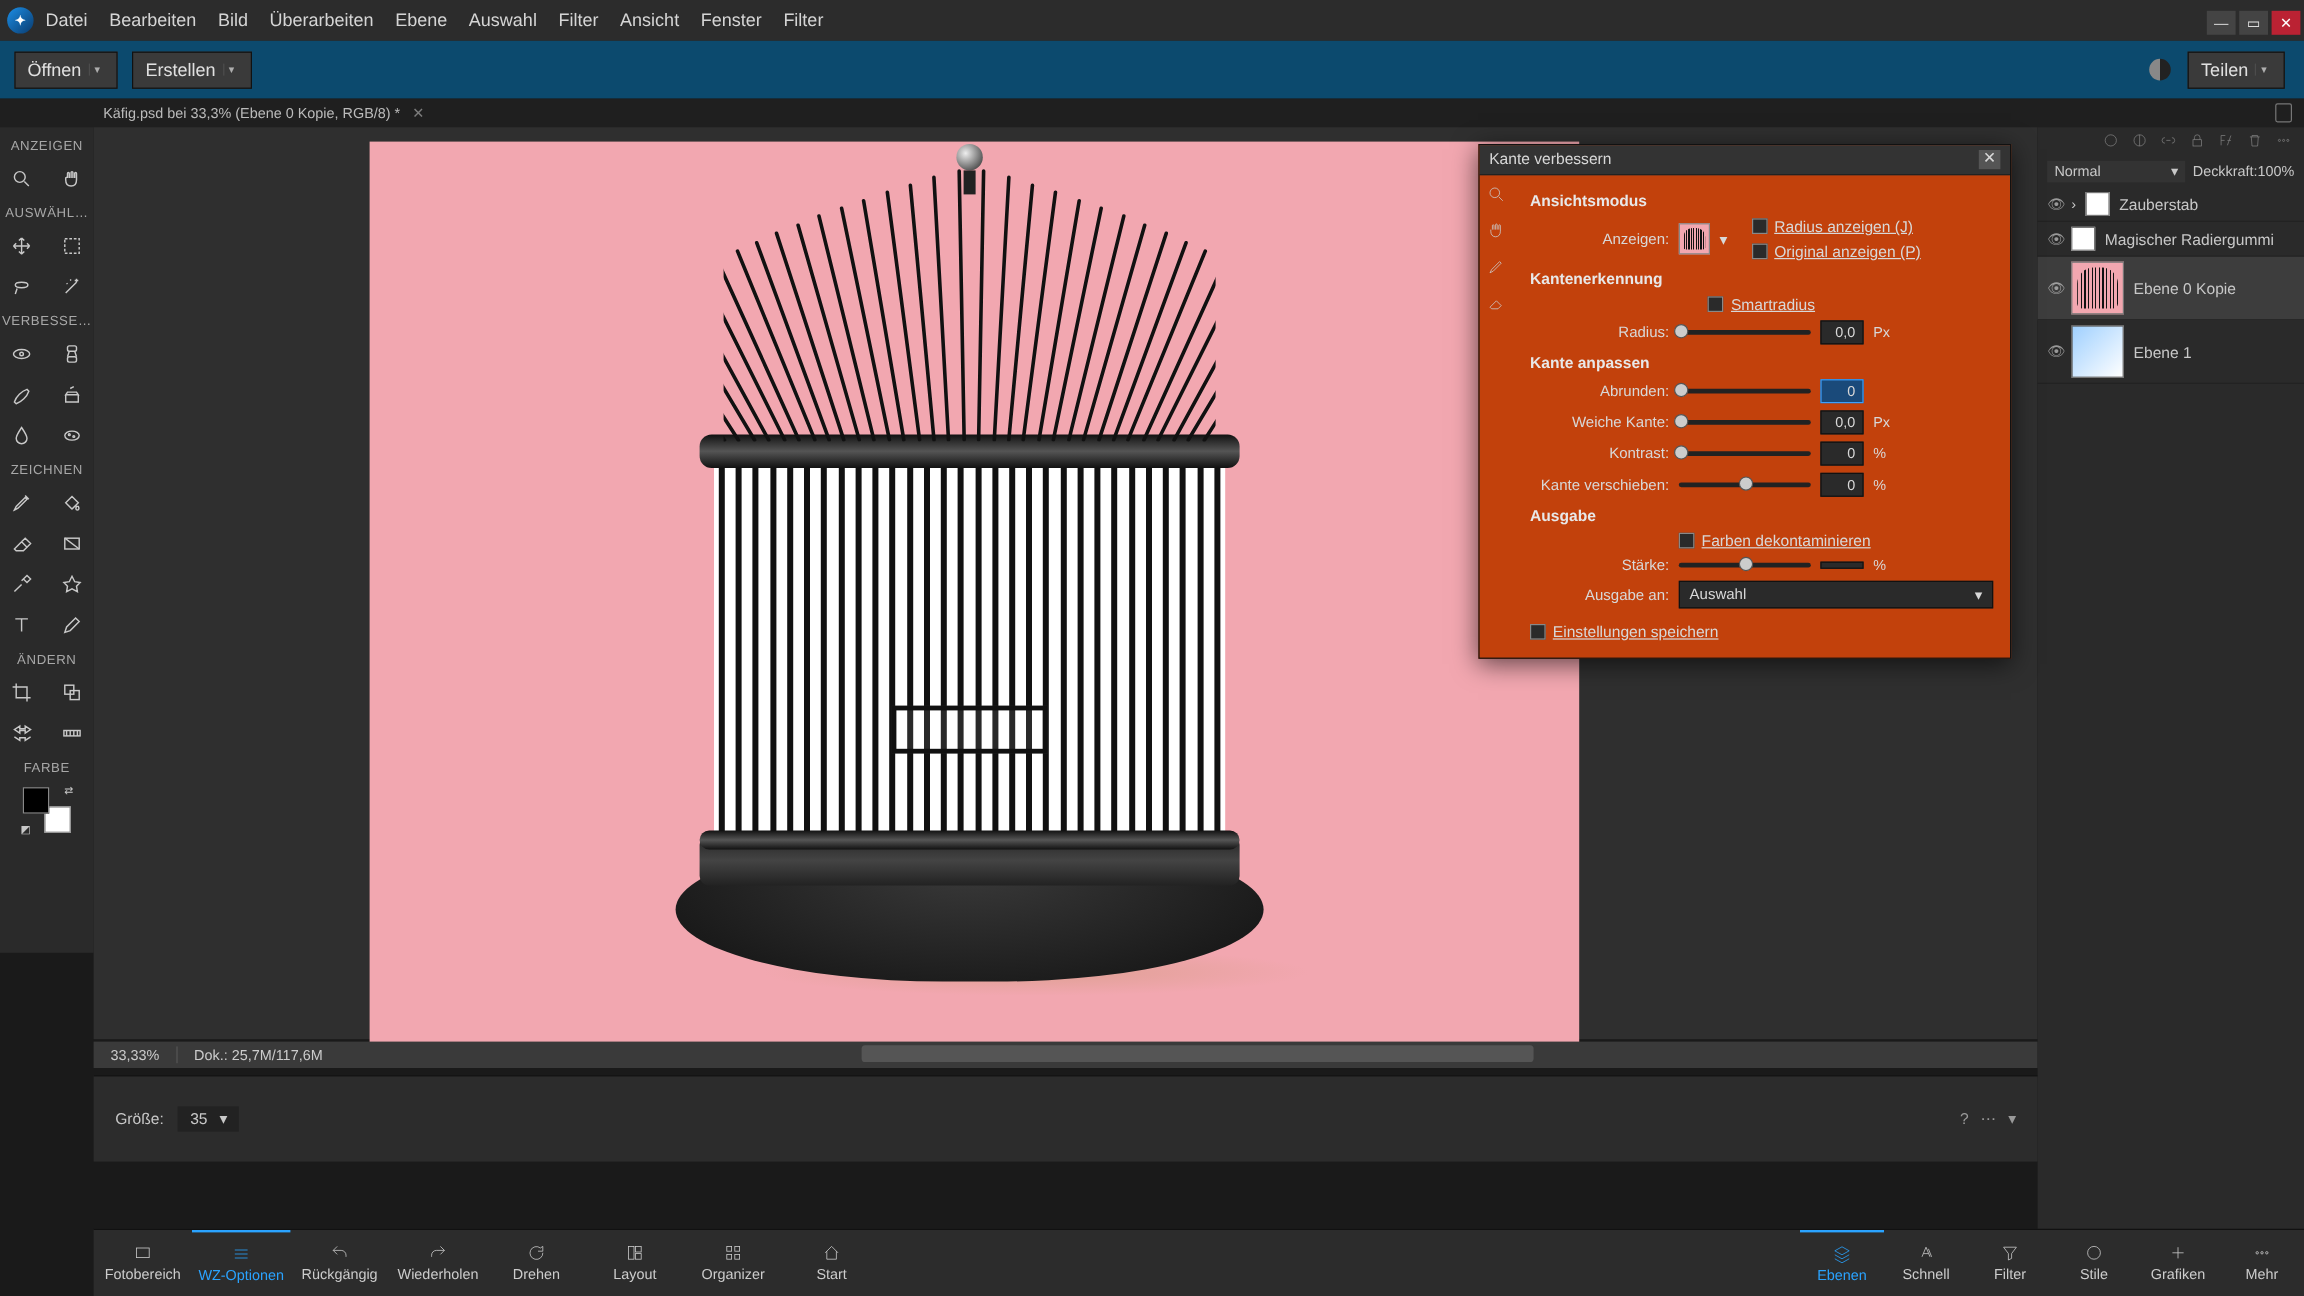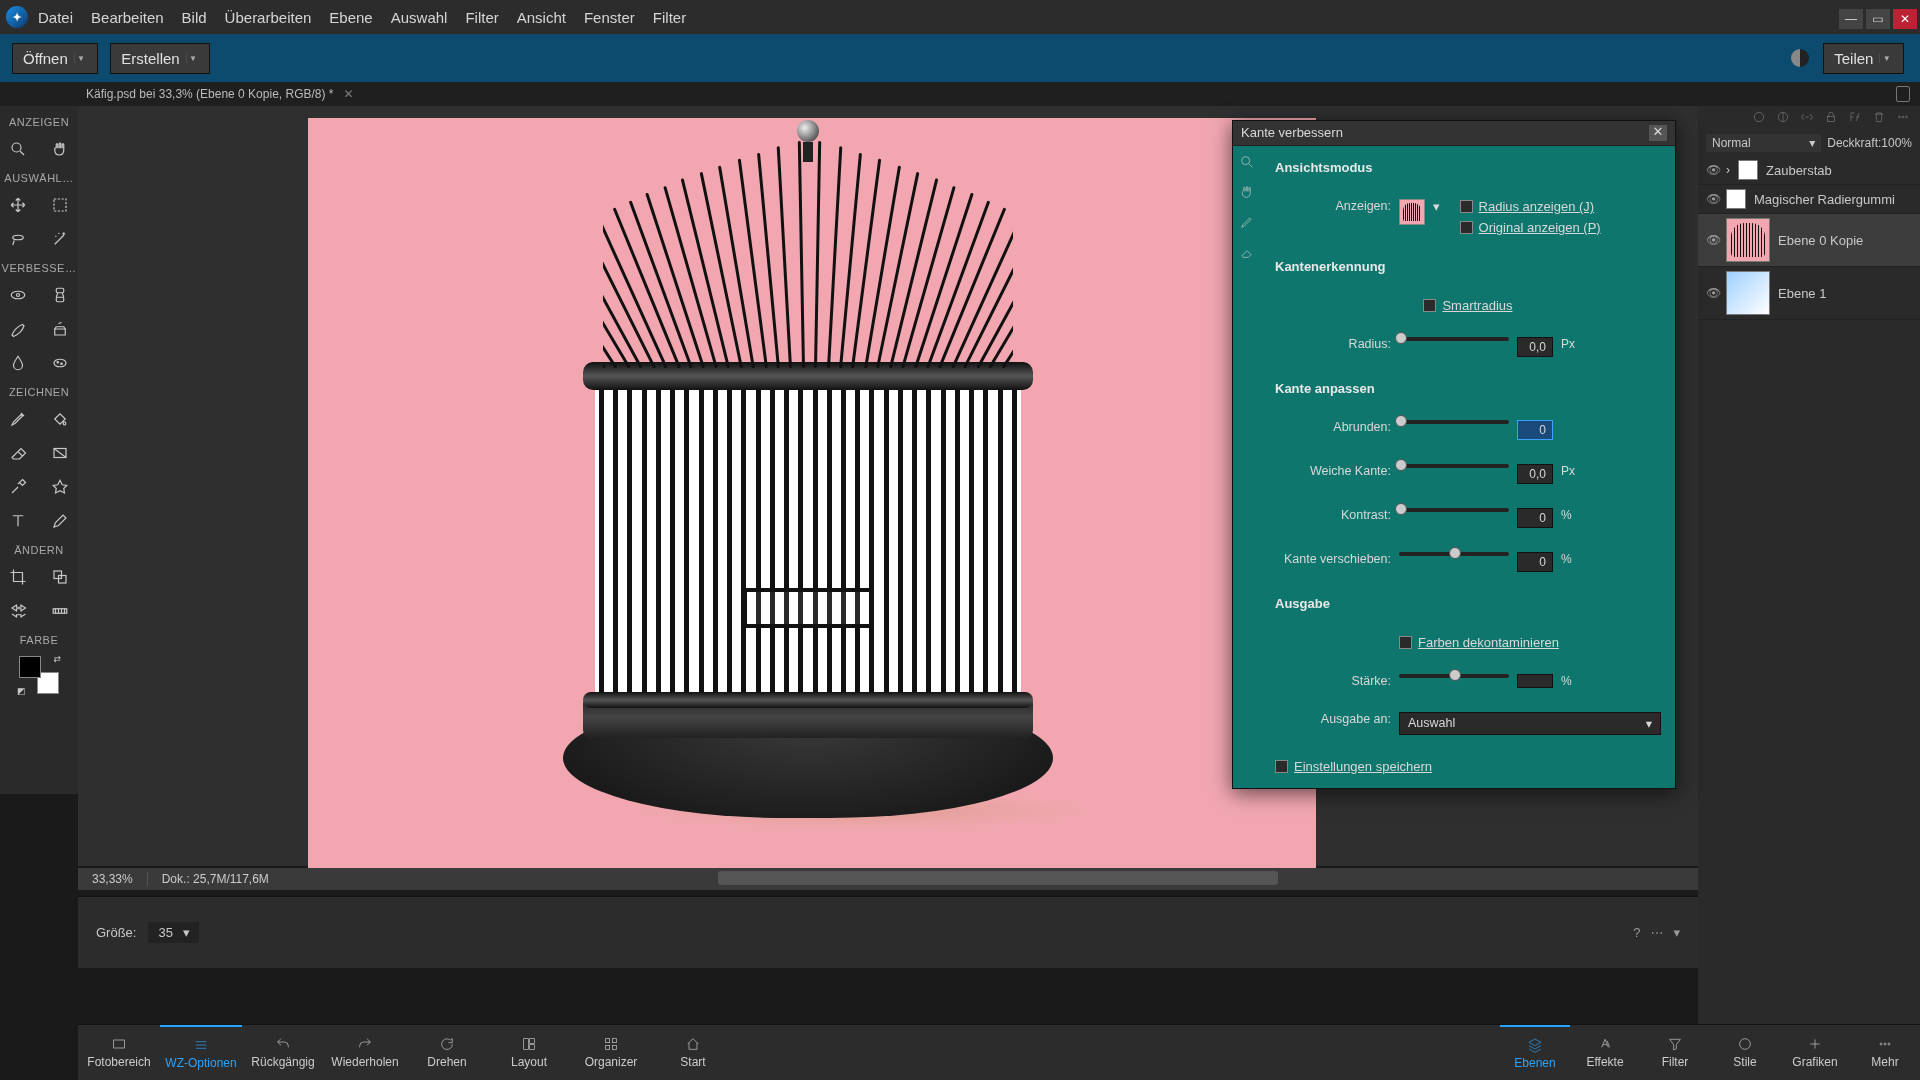--- a/index.html
+++ b/index.html
@@ -78,29 +78,29 @@
 .layer-row .eye { width:12px; opacity:.7; }
 .layer-row .thumb { width:34px; height:34px; background:#fff; border:1px solid #777; position:relative; }
 .layer-row .thumb.big { width:44px; height:44px; }
 .layer-row .thumb.cage-th { background:#f2a7b0; overflow:hidden; }
 .layer-row .thumb.cage-th::after { content:""; position:absolute; inset:4px; background:repeating-linear-gradient(90deg,#111 0 1px,transparent 1px 3px); border-radius:40% 40% 4px 4px; }
 .layer-row .thumb.grad { background:linear-gradient(135deg,#9fd0ff,#fff); }
 .layer-row .thumb.sm { width:20px; height:20px; }
 .layer-row .nm { font-size:13px; }
 
 
-.dialog { position:absolute; left:1232px; top:120px; width:444px; background:#0f766e; border:1px solid #111; box-shadow:0 4px 20px rgba(0,0,0,.6); font-size:13px; color:#d8d8d8; }
+.dialog { position:absolute; left:1232px; top:120px; width:444px; background:#c2410c; border:1px solid #111; box-shadow:0 4px 20px rgba(0,0,0,.6); font-size:13px; color:#d8d8d8; }
 .dialog .titlerow { background:#333; padding:4px 8px; display:flex; justify-content:space-between; border-bottom:1px solid #222; }
 .dialog .titlerow .x { background:#555; width:18px; height:16px; text-align:center; line-height:14px; }
 .dialog .body { display:flex; }
 .dialog .side { width:28px; padding:8px 4px; display:flex; flex-direction:column; gap:14px; align-items:center; }
 .dialog .side svg { width:16px; height:16px; stroke:#ccc; fill:none; }
 .dialog .main { flex:1; padding:6px 14px 14px; }
 .sec-h { font-weight:600; color:#e8e8e8; margin:8px 0 6px; }
-.field { display:flex; gap:8px; margin:24px 0; }
+.field { display:flex; align-items:center; gap:8px; margin:6px 0; }
 .field .lbl { width:116px; text-align:right; font-size:12.5px; }
 .field .lbl.w2 { width:160px; }
 .slider { width:110px; height:4px; background:#222; position:relative; border-radius:2px; }
 .slider .knob { position:absolute; top:-5px; width:12px; height:12px; background:#ccc; border:1px solid #555; border-radius:50%; }
 .valbox { background:#2a2a2a; border:1px solid #111; padding:2px 6px; min-width:36px; text-align:right; font-size:12px; }
 .valbox.hl { background:#1a4a7a; border:1px solid #3aa0ff; }
 .unit { width:20px; font-size:12px; }
 .chk { display:flex; align-items:center; gap:6px;text-decoration:underline; }
 .chkbox { width:13px; height:13px; border:1px solid #888; background:#2a2a2a; }
 .view-th { width:26px; height:26px; background:#f2a7b0; border:1px solid #888; position:relative; }
@@ -685,21 +685,21 @@
     <div class="bb-item active">
         <svg viewBox="0 0 24 24">
           <path d="M12 3l9 5-9 5-9-5zM3 13l9 5 9-5M3 18l9 5 9-5"></path>
         </svg>
         <span>Ebenen</span>
       </div>
     <div class="bb-item">
         <svg viewBox="0 0 24 24">
           <path d="M7 17l5-12 5 12M9 13h6M15 7l4 10"></path>
         </svg>
-        <span>Effekte</span>
+        <span>Schnell</span>
       </div>
     <div class="bb-item">
         <svg viewBox="0 0 24 24">
           <path d="M4 5h16l-6 8v6l-4 2v-8z"></path>
         </svg>
         <span>Filter</span>
       </div>
     <div class="bb-item">
         <svg viewBox="0 0 24 24">
           <circle cx="12" cy="12" r="8"></circle>

